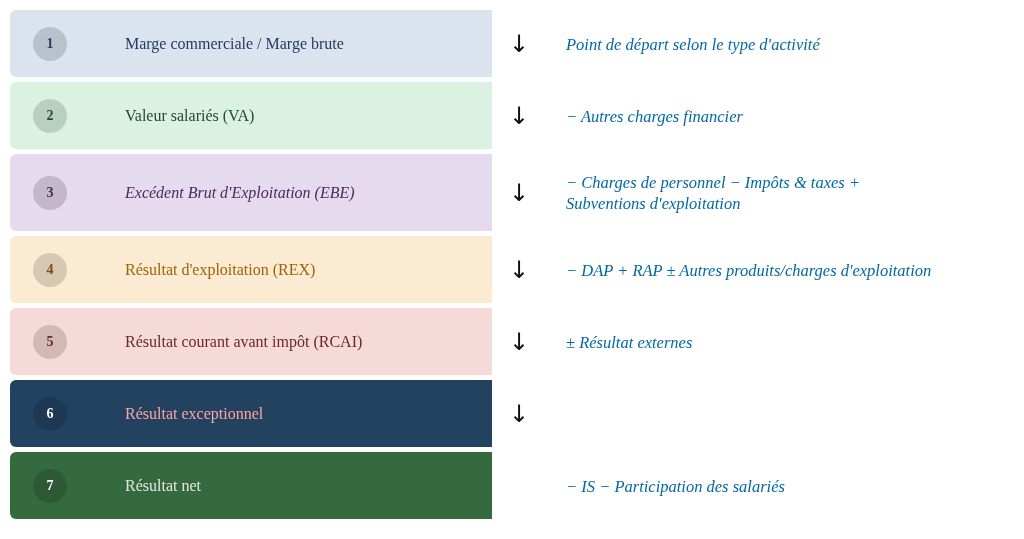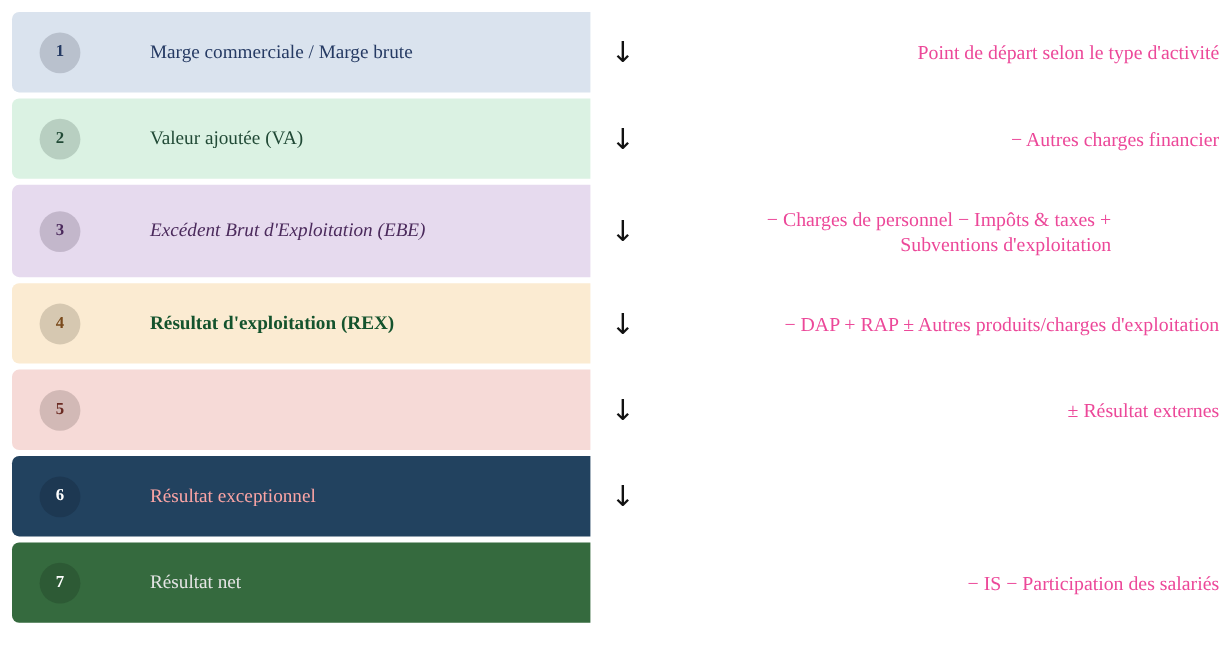--- a/index.html
+++ b/index.html
@@ -7,66 +7,67 @@
          font-family: "Liberation Serif", "DejaVu Serif", serif; }
   .row { position: absolute; left: 0; width: 1024px; }
   .box { position: absolute; left: 10px; width: 482px; top: 0; bottom: 0;
          border-radius: 6px 0 0 6px; display: flex; align-items: center; }
   .num { position: absolute; left: 23px; width: 34px; height: 34px; border-radius: 50%;
          display: flex; align-items: center; justify-content: center;
          font-weight: bold; font-size: 14px; top: 50%; transform: translateY(-50%); }
   .label { position: absolute; left: 75px; font-size: 16px; top: 50%; transform: translateY(-50%); white-space: nowrap; margin-left: 40px; }
   .arrow { position: absolute; left: 509px; font-size: 24px; color: #111; top: 50%; transform: translateY(-50%);
            font-family: "DejaVu Sans", sans-serif; }
-  .note { position: absolute; left: 566px; width: 450px; font-size: 16.5px; color: #ec4899;
-          top: 50%; transform: translateY(-50%); line-height: 21px; text-align: right; }
+  .note { position: absolute; left: 566px; width: 450px; font-style: italic; font-size: 16.5px; color: #0369a1;
+          top: 50%; transform: translateY(-50%); line-height: 21px; }
 </style>
 </head>
 <body>
 
 <div>
   <div class="row" style="top:10px;height:67px;">
     <div class="box" style="background: rgb(218, 227, 238);">
       <div class="num" style="background: rgb(185, 193, 205); color: rgb(37, 58, 99);">1</div>
       <div class="label" style="color: rgb(37, 58, 99);">Marge commerciale / Marge brute</div>
     </div>
     <div class="arrow">↓</div>
     <div class="note">Point de départ selon le type d'activité</div>
   </div>
 
   <div class="row" style="top:82px;height:67px;">
     <div class="box" style="background: rgb(219, 242, 227);">
       <div class="num" style="background: rgb(184, 207, 193); color: rgb(33, 74, 54);">2</div>
-      <div class="label" style="color: rgb(33, 74, 54);">Valeur ajoutée (VA)</div>
+      <div class="label" style="color: rgb(33, 74, 54);">Valeur salariés (VA)</div>
     </div>
     <div class="arrow">↓</div>
     <div class="note">− Autres charges financier</div>
   </div>
 
   <div class="row" style="top:154px;height:77px;">
     <div class="box" style="background: rgb(230, 218, 238);">
       <div class="num" style="background: rgb(195, 183, 203); color: rgb(75, 42, 92);">3</div>
       <div class="label" style="color: rgb(75, 42, 92); font-style: italic;">Excédent Brut d'Exploitation (EBE)</div>
     </div>
     <div class="arrow">↓</div>
     <div class="note" style="width:360px;">− Charges de personnel − Impôts &amp; taxes + Subventions d'exploitation</div>
   </div>
 
   <div class="row" style="top:236px;height:67px;">
     <div class="box" style="background: rgb(251, 235, 210);">
       <div class="num" style="background: rgb(214, 200, 177); color: rgb(122, 74, 28);">4</div>
-      <div class="label" style="color: #14532d; font-weight: bold;">Résultat d'exploitation (REX)</div>
+      <div class="label" style="color: #a16207;">Résultat d'exploitation (REX)</div>
     </div>
     <div class="arrow">↓</div>
     <div class="note" style="white-space:nowrap;">− DAP + RAP ± Autres produits/charges d'exploitation</div>
   </div>
 
   <div class="row" style="top:308px;height:67px;">
     <div class="box" style="background: rgb(246, 218, 215);">
       <div class="num" style="background: rgb(210, 185, 182); color: rgb(106, 42, 34);">5</div>
+      <div class="label" style="color: rgb(106, 42, 34);">Résultat courant avant impôt (RCAI)</div>
     </div>
     <div class="arrow">↓</div>
     <div class="note">± Résultat externes</div>
   </div>
 
   <div class="row" style="top:380px;height:67px;">
     <div class="box" style="background: rgb(34, 66, 95);">
       <div class="num" style="background: rgb(29, 56, 82); color: rgb(255, 255, 255);">6</div>
       <div class="label" style="color: #fca5a5;">Résultat exceptionnel</div>
     </div>

